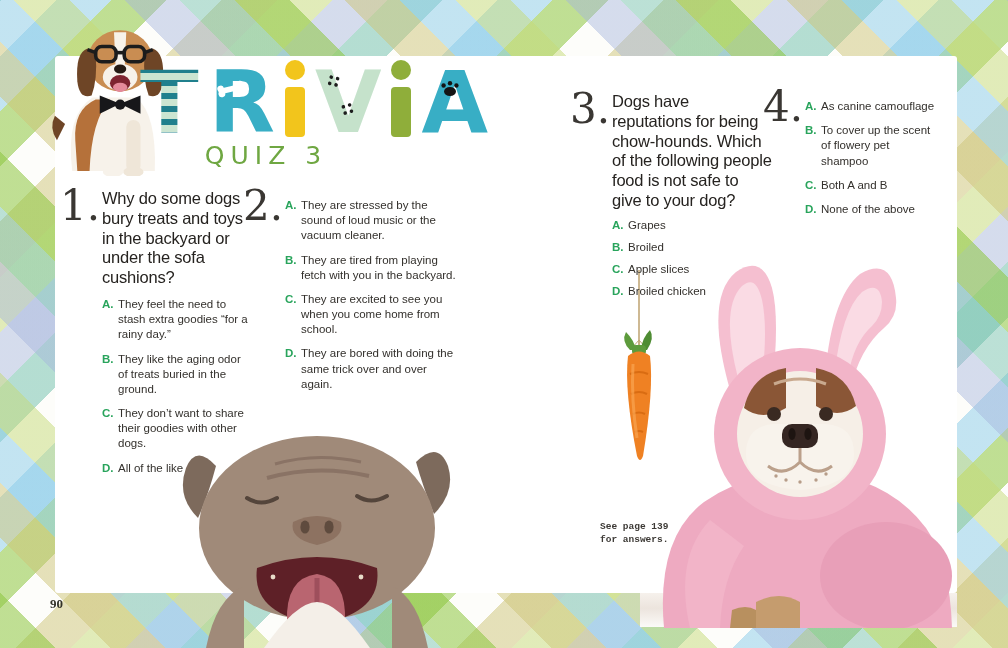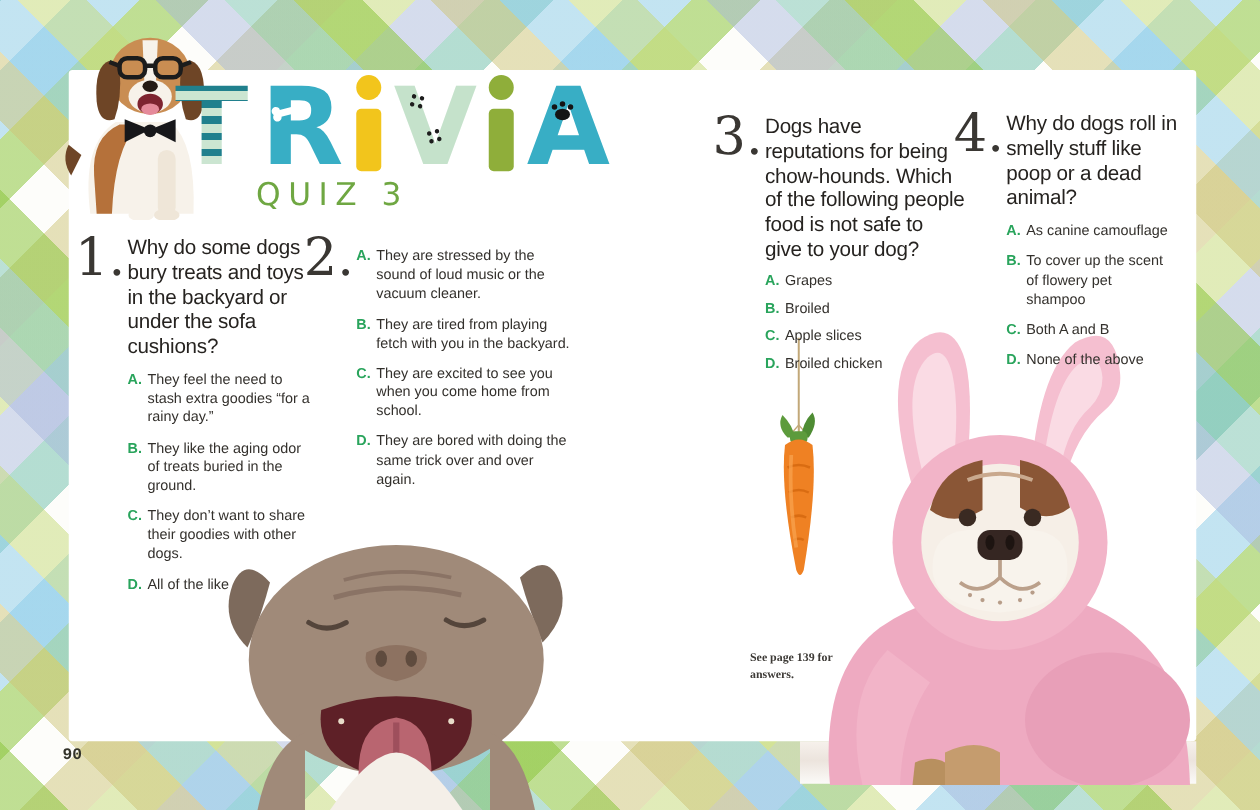--- a/index.html
+++ b/index.html
@@ -60,23 +60,23 @@
   .q1 .choices{width:150px;}
   .q2{left:285px;top:189px;width:178px;}
   .q2 .choices{width:172px;}
   .q3{left:612px;top:92px;width:160px;}
   .q3 .choices{margin-top:7px;}
   .q3 .choice{margin-bottom:7px;}
   .q4{left:805px;top:90px;width:142px;}
   .q4 .choices{width:130px;}
 
   .note{position:absolute;left:600px;top:521px;width:80px;z-index:4;
-    font-family:Liberation Serif, serif;font-weight:bold;font-size:9.5px;line-height:1.35;color:#3d3a36;}
+    font-family:Liberation Mono, monospace;font-weight:bold;font-size:9.5px;line-height:1.35;color:#3d3a36;}
   .pagenum{position:absolute;left:50px;top:596px;z-index:4;
-    font-family:Liberation Mono, monospace;font-weight:bold;font-size:13px;color:#33332a;}
+    font-family:Liberation Serif, serif;font-weight:bold;font-size:13px;color:#33332a;}
 </style>
 </head>
 <body>
 
 <div class="stage">
 
   <div class="spread"></div>
   <div class="floor"></div>
 
   <svg class="photo beagle" viewBox="0 0 130 155">
@@ -181,21 +181,20 @@
     <div class="choices">
       <div class="choice"><span class="cl">A.</span><span class="ct">Grapes</span></div>
       <div class="choice"><span class="cl">B.</span><span class="ct">Broiled</span></div>
       <div class="choice"><span class="cl">C.</span><span class="ct">Apple slices</span></div>
       <div class="choice"><span class="cl">D.</span><span class="ct">Broiled chicken</span></div>
     </div>
   </section>
 
   <section class="q q4">
     <div class="q-num">4.</div>
-    <div class="q-text">Why do dogs roll in smelly stuff like poop or a dead animal?</div>
     <div class="choices">
       <div class="choice"><span class="cl">A.</span><span class="ct">As canine camouflage</span></div>
       <div class="choice"><span class="cl">B.</span><span class="ct">To cover up the scent of flowery pet shampoo</span></div>
       <div class="choice"><span class="cl">C.</span><span class="ct">Both A and B</span></div>
       <div class="choice"><span class="cl">D.</span><span class="ct">None of the above</span></div>
     </div>
   </section>
 
   <svg class="photo carrot" viewBox="0 0 58 200">
     <path d="M29 0 L29 76" stroke="#c2a878" stroke-width="1.6" fill="none"></path>

